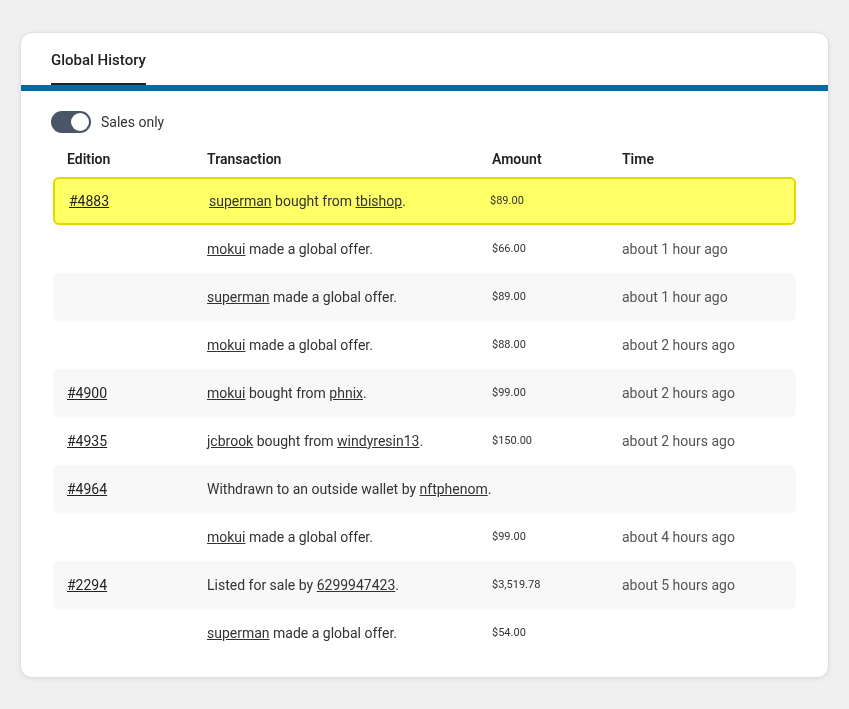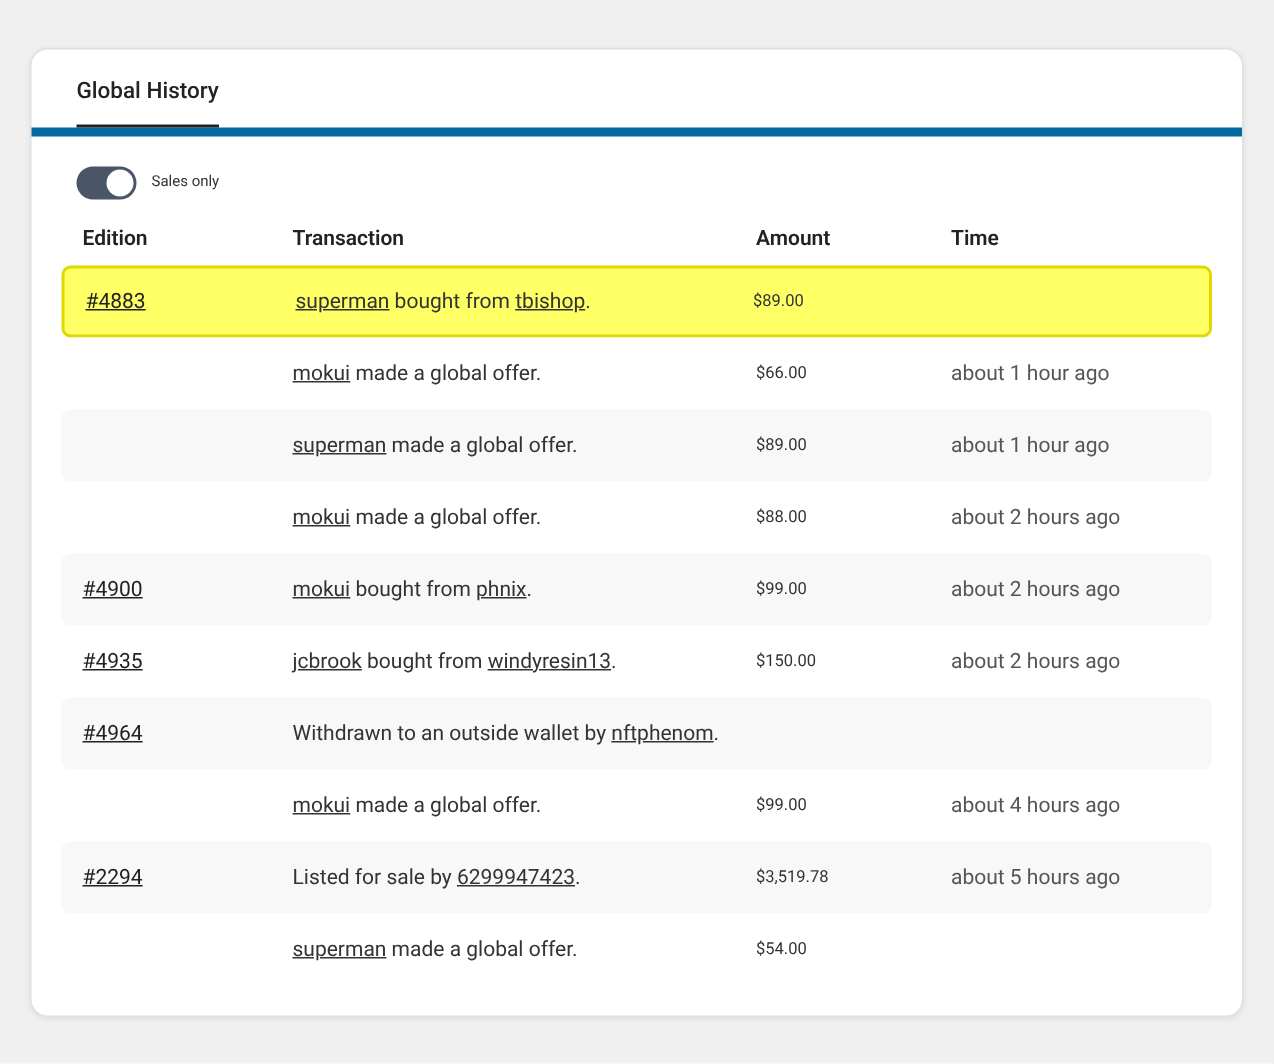--- a/index.html
+++ b/index.html
@@ -64,26 +64,26 @@
       width: 18px;
       height: 18px;
       background: #fff;
       border-radius: 50%;
       top: 2px;
       right: 2px;
       transition: left 0.2s;
     }
 
     .toggle-label {
-      font-size: 10px;
+      font-size: 14px;
       color: #333;
     }
 
     .table-container {
-      padding: 0 20px;
+      padding: 0 32px;
     }
 
     .table-header {
       display: grid;
       grid-template-columns: 140px 1fr 130px 160px;
       padding: 6px 14px;
       margin-bottom: 4px;
     }
 
     .table-header-cell {

